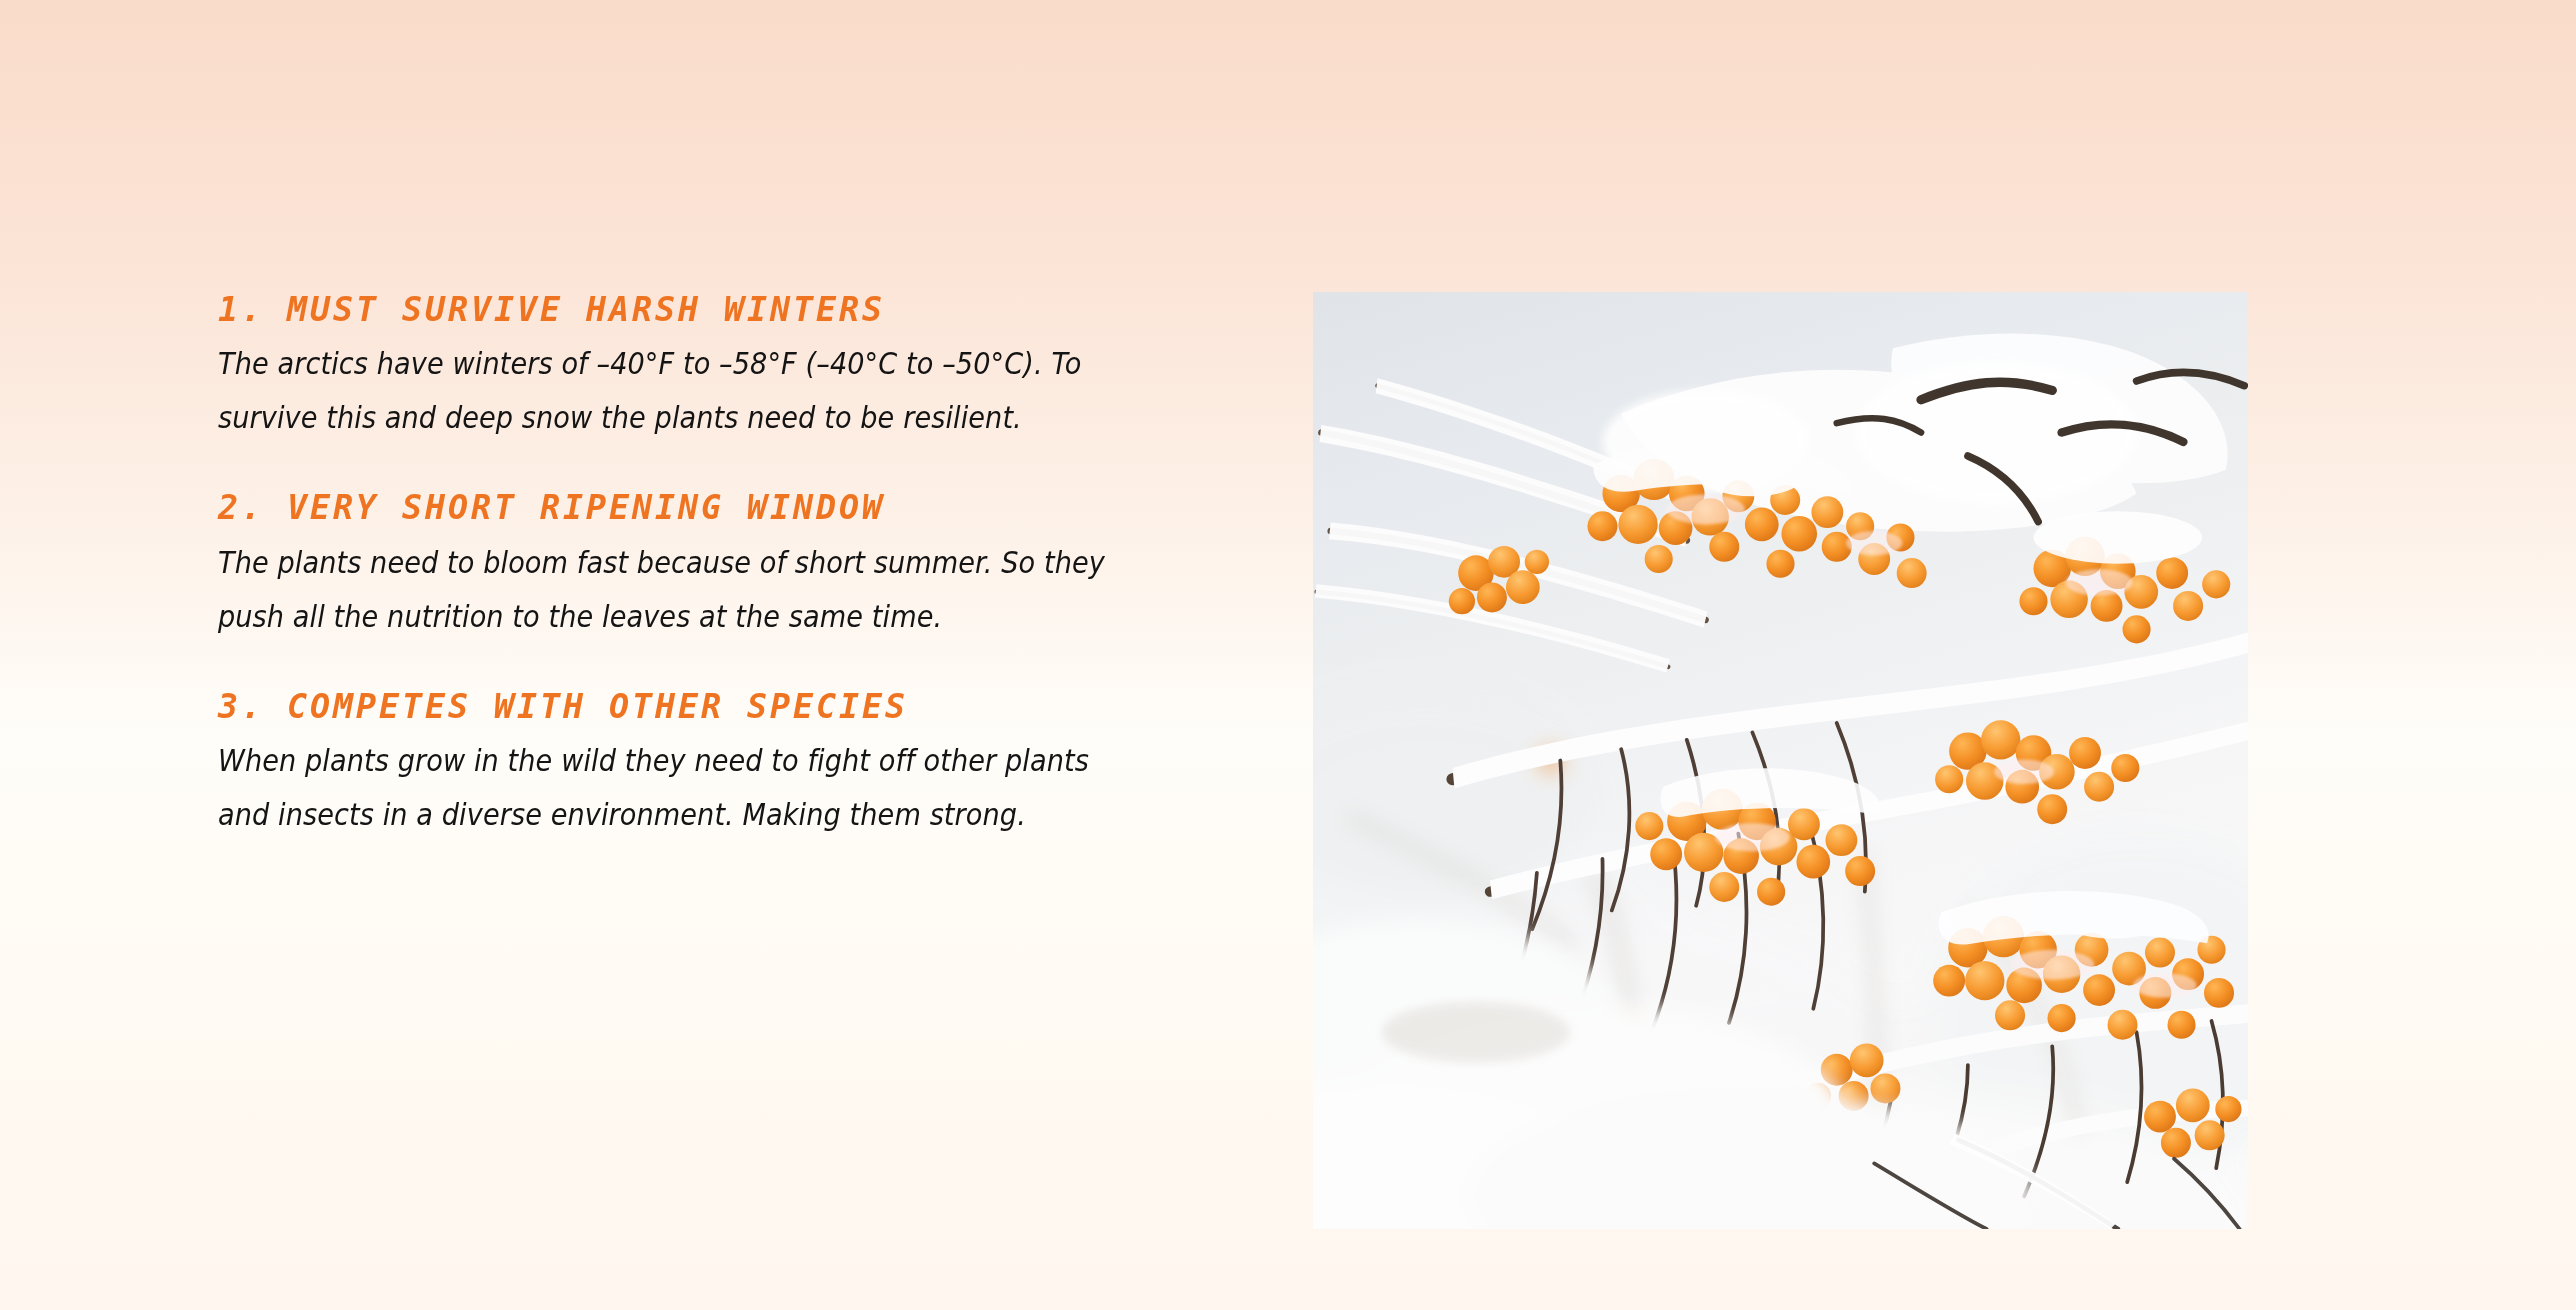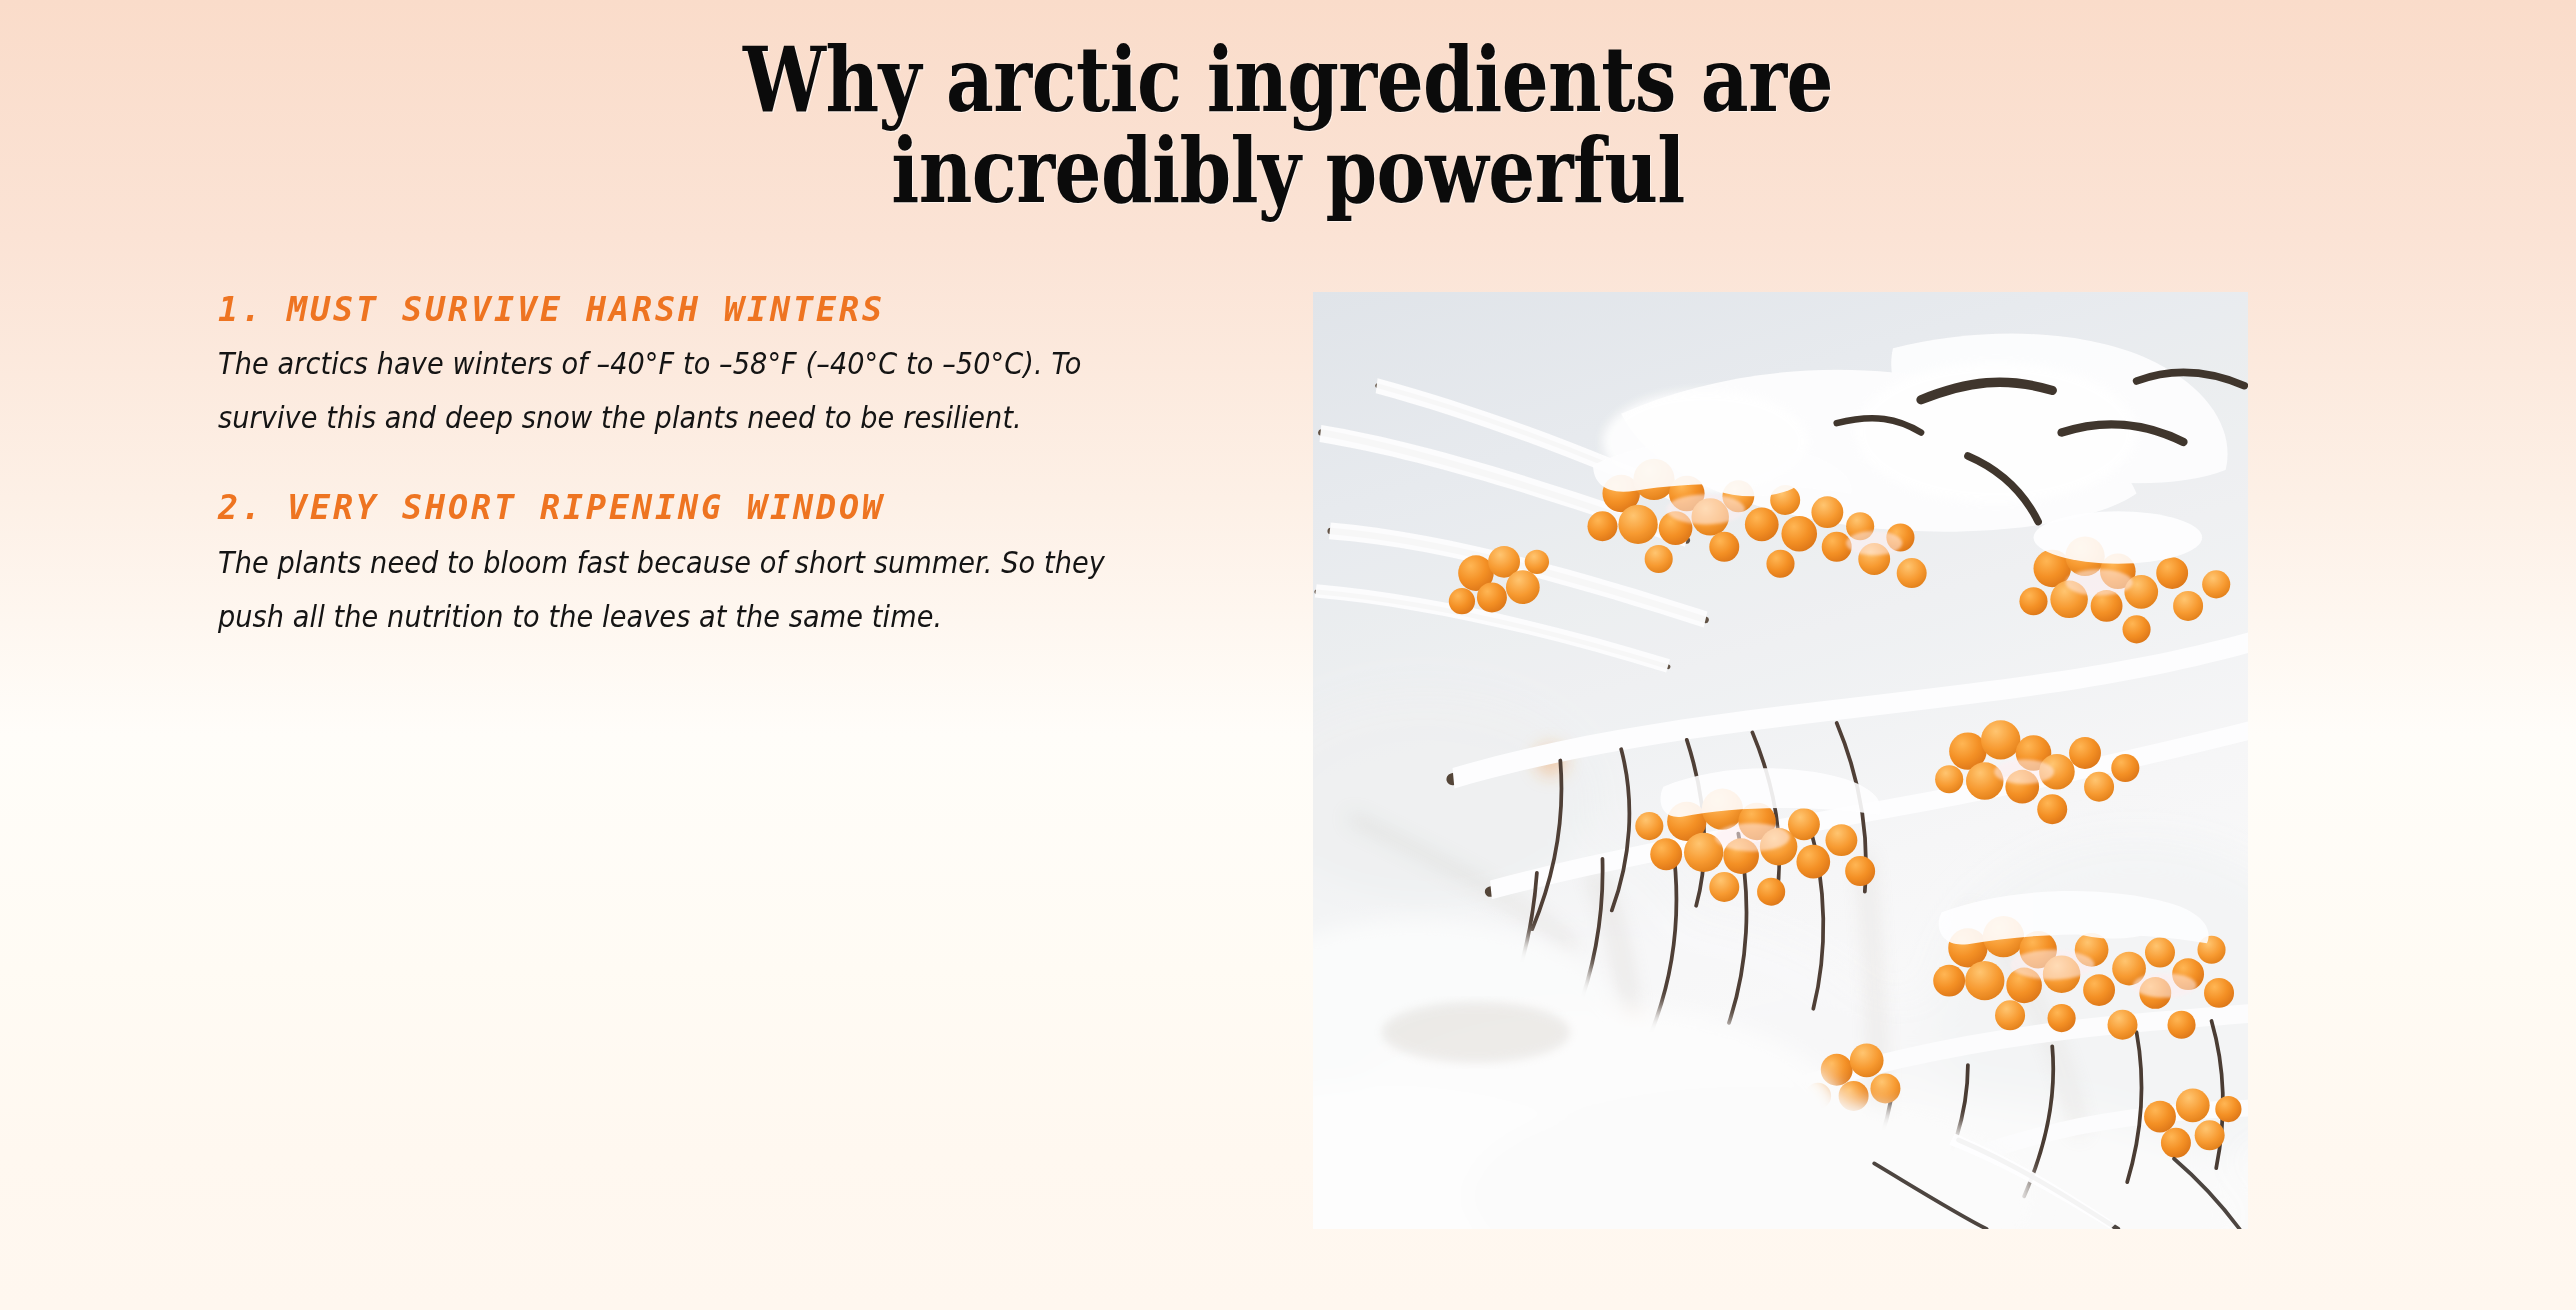--- a/index.html
+++ b/index.html
@@ -99,39 +99,37 @@
     background: #e9ecef;
   }
 
   .photo svg { display: block; width: 100%; height: 100%; }
 </style>
 </head>
 <body>
 
 <div class="stage">
 
-  <div class="title-wrap">
-    <h1 class="title">
-      <span class="line">Why arctic ingredients are</span>
-      <span class="line">incredibly powerful</span>
-    </h1>
-  </div>
 
   <div class="text-col">
 
     <div class="block">
       <div class="block-heading">1. MUST SURVIVE HARSH WINTERS</div>
       <div class="block-body">The arctics have winters of –40°F to –58°F (–40°C to –50°C). To survive this and deep snow the plants need to be resilient.</div>
     </div>
 
     <div class="block">
       <div class="block-heading">2. VERY SHORT RIPENING WINDOW</div>
       <div class="block-body">The plants need to bloom fast because of short summer. So they push all the nutrition to the leaves at the same time.</div>
     </div>
 
+    <div class="block">
+      <div class="block-heading">3. COMPETES WITH OTHER SPECIES</div>
+      <div class="block-body">When plants grow in the wild they need to fight off other plants and insects in a diverse environment. Making them strong.</div>
+    </div>
 
   </div>
 
   <div class="photo">
     <svg viewBox="0 0 1000 1000" preserveAspectRatio="xMidYMid slice">
       <defs>
         <linearGradient id="bgsnow" x1="0" y1="0" x2="0.3" y2="1">
           <stop offset="0%" stop-color="#dfe3e8"></stop>
           <stop offset="22%" stop-color="#e6e9ed"></stop>
           <stop offset="48%" stop-color="#eef0f2"></stop>

